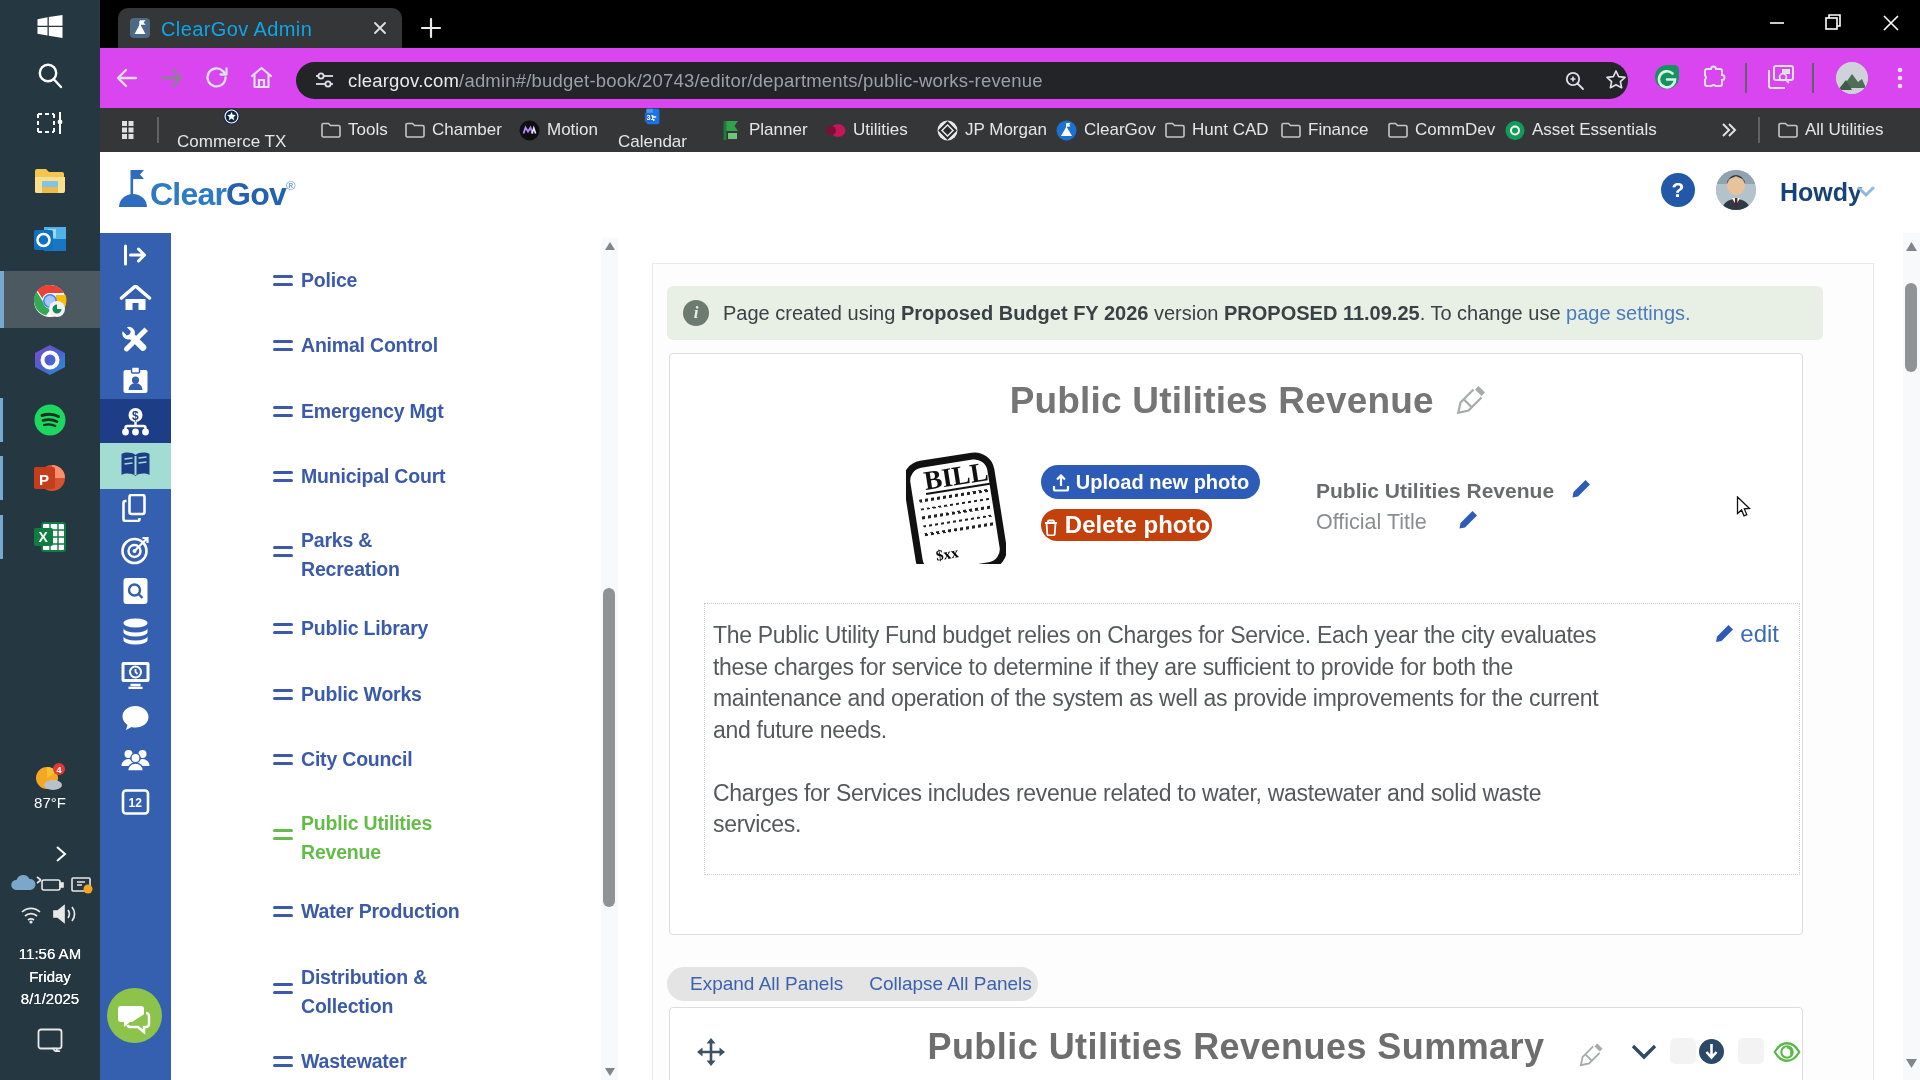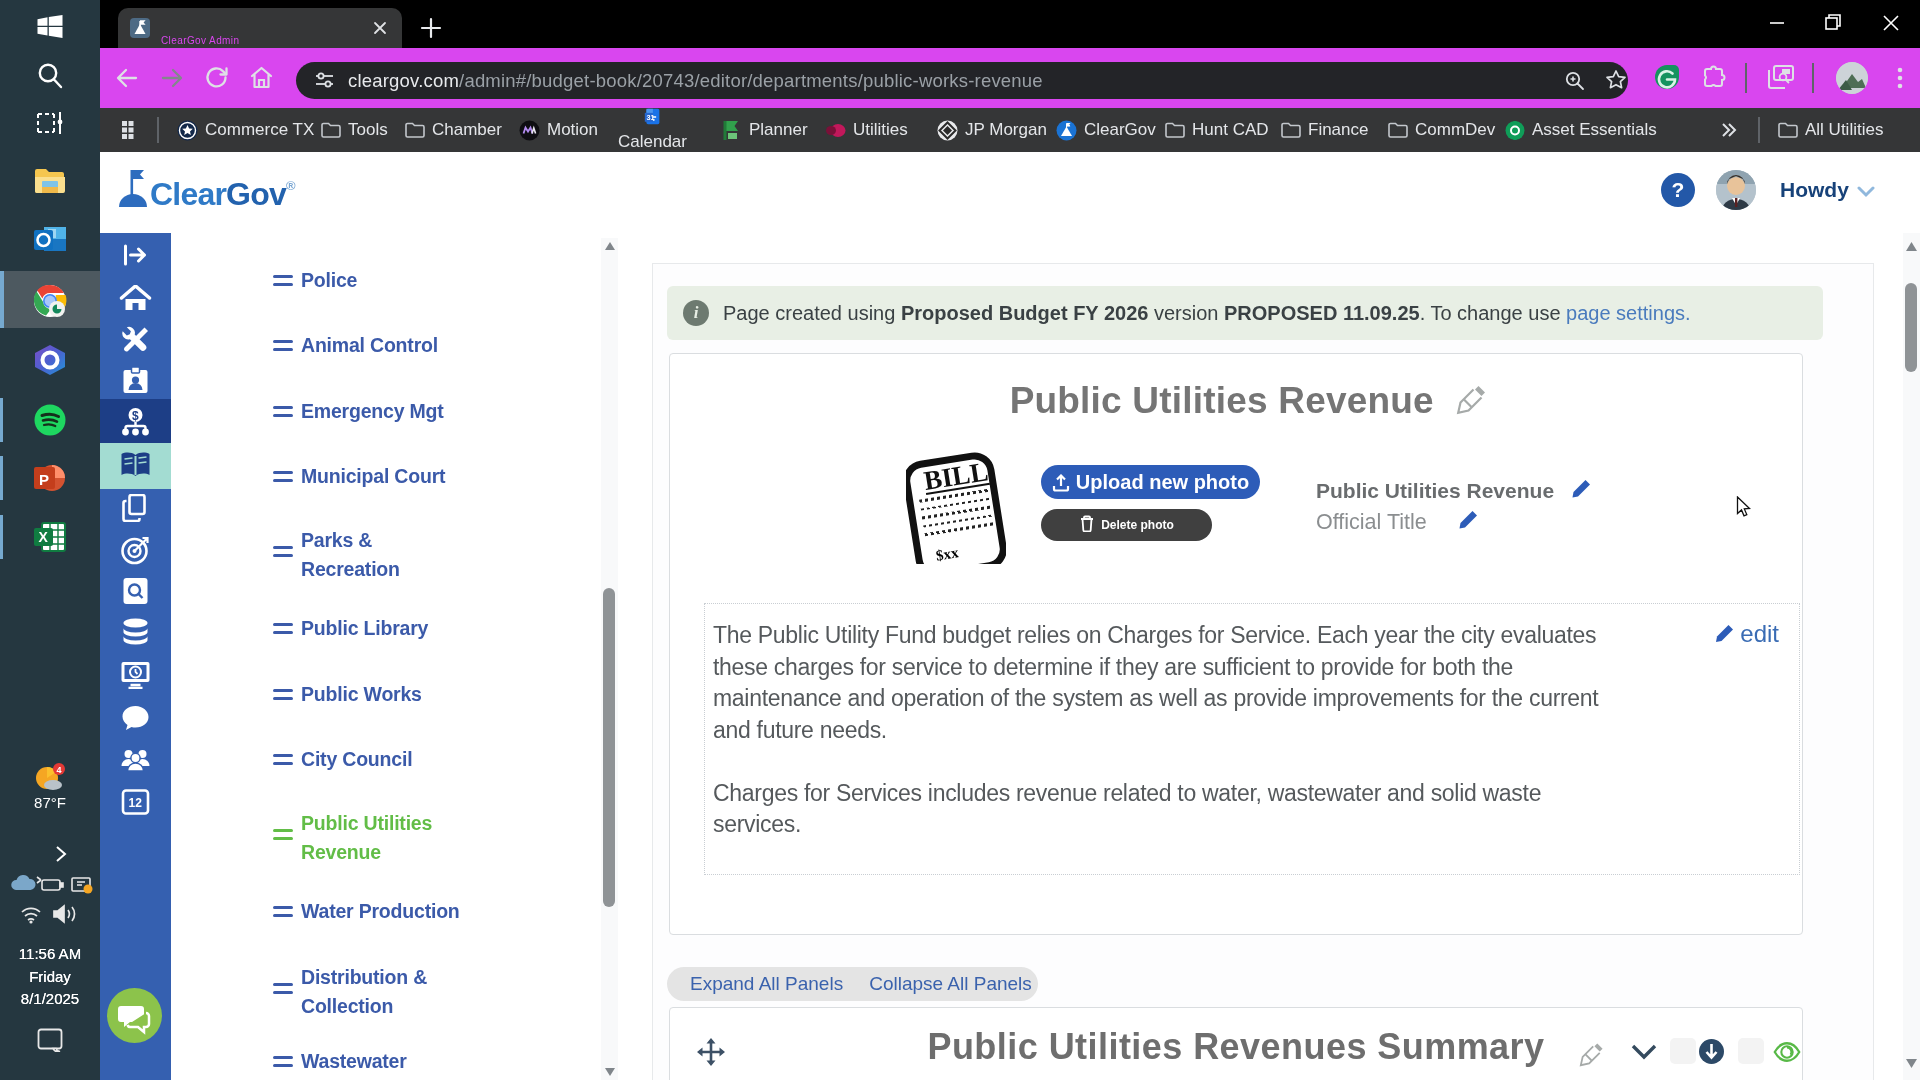--- a/index.html
+++ b/index.html
@@ -193,21 +193,21 @@
   <div class="tbtxt" style="top:990px;">8/1/2025</div>
 </div>
 
 <div id="chrome-top">
   <div id="tab">
     <svg style="position:absolute;left:12px;top:10px;" width="20" height="20" viewBox="0 0 20 20">
       <rect width="20" height="20" rx="4" fill="#4d6a84"></rect>
       <path d="M10 6 L15.5 16 h-11 Z" fill="#fff"></path>
       <path d="M10 3 v5 M10 3 h4 l-1.4 1.5 L14 6 h-4" stroke="#fff" stroke-width="1.4" fill="#fff"></path>
     </svg>
-    <span style="position:absolute;left:43px;top:10px;color:#d946ef;font-size:10px;letter-spacing:.4px;margin-top:17px;">ClearGov Admin</span>
+    <span style="position:absolute;left:43px;top:10px;color:#0ea5e9;font-size:20px;letter-spacing:.4px;">ClearGov Admin</span>
     <svg style="position:absolute;left:254px;top:12px;" width="16" height="16" viewBox="0 0 16 16">
       <path d="M3 3 L13 13 M13 3 L3 13" stroke="#dfe1e4" stroke-width="1.8" stroke-linecap="round"></path>
     </svg>
   </div>
 
   <svg style="position:absolute;left:320px;top:17px;" width="22" height="22" viewBox="0 0 22 22">
     <path d="M11 2 V20 M2 11 H20" stroke="#e8eaed" stroke-width="2.2" stroke-linecap="round"></path>
   </svg>
 
   <svg style="position:absolute;left:1663px;top:15px;" width="28" height="16" viewBox="0 0 28 16">
@@ -293,21 +293,21 @@
       <g fill="#dee1e5">
           <rect width="5" height="5"></rect>
           <rect x="6.5" width="5" height="5"></rect>
       <rect y="6.5" width="5" height="5"></rect>
           <rect x="6.5" y="6.5" width="5" height="5"></rect>
       <rect y="13" width="5" height="5"></rect>
           <rect x="6.5" y="13" width="5" height="5"></rect>
         </g>
     </svg>
     <div class="abs" style="left:57px;top:9px;width:1.5px;height:26px;background:#5f6368;"></div>
-    <div class="bm" style="left:77px;">
+    <div class="bm" style="left:77px;flex-direction:column;">
       <svg width="21" height="21" viewBox="0 0 21 21">
           <circle cx="10.5" cy="10.5" r="10" fill="#12284a"></circle>
           <circle cx="10.5" cy="10.5" r="8" fill="none" stroke="#fff" stroke-width="1.4"></circle>
           <path d="M10.5 5 l1.6 3.4 3.7.4 -2.8 2.6 .8 3.6 -3.3-1.9 -3.3 1.9 .8-3.6 -2.8-2.6 3.7-.4 Z" fill="#fff"></path>
         </svg>
       <span>Commerce TX</span>
     </div>
     <div class="bm" style="left:221px;">
       <svg class="bfold" viewBox="0 0 20 16">
           <path d="M1 3 a1.5 1.5 0 0 1 1.5-1.5 h5 l2 2 h8 a1.5 1.5 0 0 1 1.5 1.5 v8.5 a1.5 1.5 0 0 1-1.5 1.5 h-15 a1.5 1.5 0 0 1-1.5-1.5 Z" fill="none" stroke="#c3c7cc" stroke-width="1.6"></path>
@@ -424,21 +424,21 @@
     <svg width="40" height="40" viewBox="0 0 40 40">
       <rect width="40" height="40" fill="#b4c2cc"></rect>
       <rect x="0" y="0" width="40" height="14" fill="#8fa3b0"></rect>
       <circle cx="20" cy="16" r="9" fill="#e8c39a"></circle>
       <path d="M11 14 a9 9 0 0 1 18 0 l-2-5 -7-3 -7 3 Z" fill="#3a3128"></path>
       <path d="M6 40 a14 11 0 0 1 28 0 Z" fill="#2e3a46"></path>
       <path d="M16 28 h8 l-4 7 Z" fill="#fff"></path>
       <rect x="19" y="28" width="2.4" height="9" fill="#5b2121"></rect>
     </svg>
   </div>
-  <div class="abs" style="left:1680px;top:26px;font-size:21px;font-weight:bold;color:#174279;">Howdy</div>
+  <div class="abs" style="left:1680px;top:26px;font-size:25px;font-weight:bold;color:#174279;">Howdy</div>
   <svg class="abs" style="left:1757px;top:34px;" width="18" height="12" viewBox="0 0 18 12">
     <path d="M2 2 l7 7 7-7" stroke="#90b8dd" stroke-width="3" fill="none" stroke-linecap="round"></path>
   </svg>
 </div>
 
 <div id="sidebar">
   <div class="abs" style="left:0;top:166px;width:71px;height:44px;background:#1d3e86;"></div>
   <div class="abs" style="left:0;top:210px;width:71px;height:46px;background:#a3dcd2;"></div>
 
   <svg class="sic" style="top:10px;" width="26" height="24" viewBox="0 0 26 24">
@@ -634,21 +634,21 @@
         <div style="height:2.5px;background:repeating-linear-gradient(90deg,#222 0 3px,transparent 3px 6px);margin-bottom:6px;"></div>
       </div>
       <div style="position:absolute;left:30px;top:96px;font-family:'Liberation Serif',serif;font-weight:bold;font-size:15px;transform:rotate(-9deg);">$xx</div>
     </div>
 
     <div style="position:absolute;left:371px;top:111px;width:219px;height:34px;border-radius:17px;background:#2d5cb8;color:#fff;font-weight:bold;font-size:20px;text-align:center;line-height:34px;">
       <svg style="vertical-align:-3px;margin-right:6px;" width="18" height="18" viewBox="0 0 18 18">
           <path d="M9 12 V2 M5 5.5 L9 1.5 l4 4" stroke="#fff" stroke-width="2.2" fill="none"></path>
           <path d="M2 12 v3 a1.5 1.5 0 0 0 1.5 1.5 h11 A1.5 1.5 0 0 0 16 15 v-3" stroke="#fff" stroke-width="2.2" fill="none"></path>
         </svg>Upload new photo</div>
-    <div style="position:absolute;left:371px;top:155px;width:171px;height:32px;border-radius:16px;background:#404040;color:#fff;font-weight:bold;font-size:12px;text-align:center;line-height:32px;">
+    <div style="position:absolute;left:371px;top:155px;width:171px;height:32px;border-radius:16px;background:#c2410c;color:#fff;font-weight:bold;font-size:24px;text-align:center;line-height:32px;">
       <svg style="vertical-align:-3px;margin-right:6px;" width="16" height="17" viewBox="0 0 16 17">
           <path d="M2 4 h12 M5 4 V2.5 A1 1 0 0 1 6 1.5 h4 a1 1 0 0 1 1 1 V4 M3.5 4 l.8 11 a1.5 1.5 0 0 0 1.5 1.4 h4.4 a1.5 1.5 0 0 0 1.5-1.4 L12.5 4" stroke="#fff" stroke-width="1.8" fill="none"></path>
         </svg>Delete photo</div>
 
     <div style="position:absolute;left:646px;top:124px;font-size:21px;font-weight:bold;color:#696c6e;">Public Utilities Revenue
       <svg style="margin-left:10px;vertical-align:-2px;" width="22" height="22" viewBox="0 0 22 22">
           <path d="M15.5 2 l4.5 4.5 -12 12 -5.5 1 1-5.5 Z" fill="#2d5cb8"></path>
         </svg>
     </div>
     <div style="position:absolute;left:646px;top:155px;font-size:21.5px;color:#8b8e90;">Official Title

